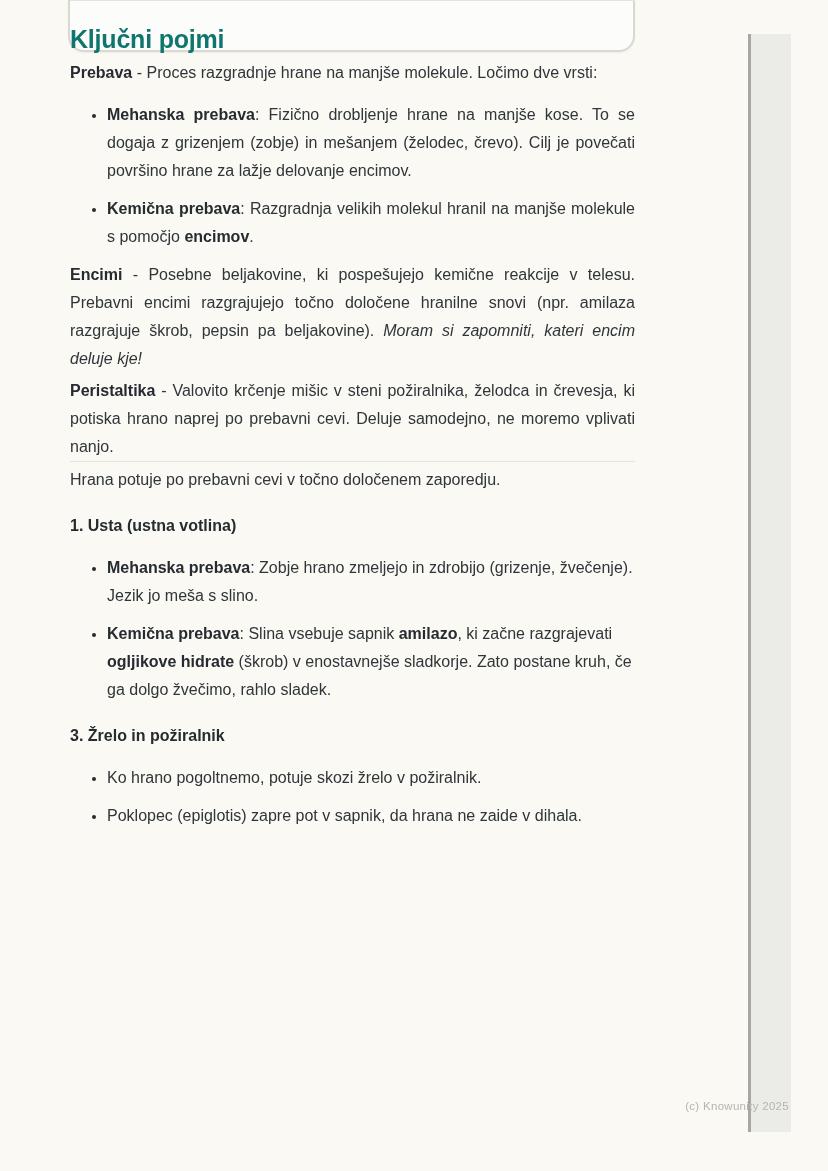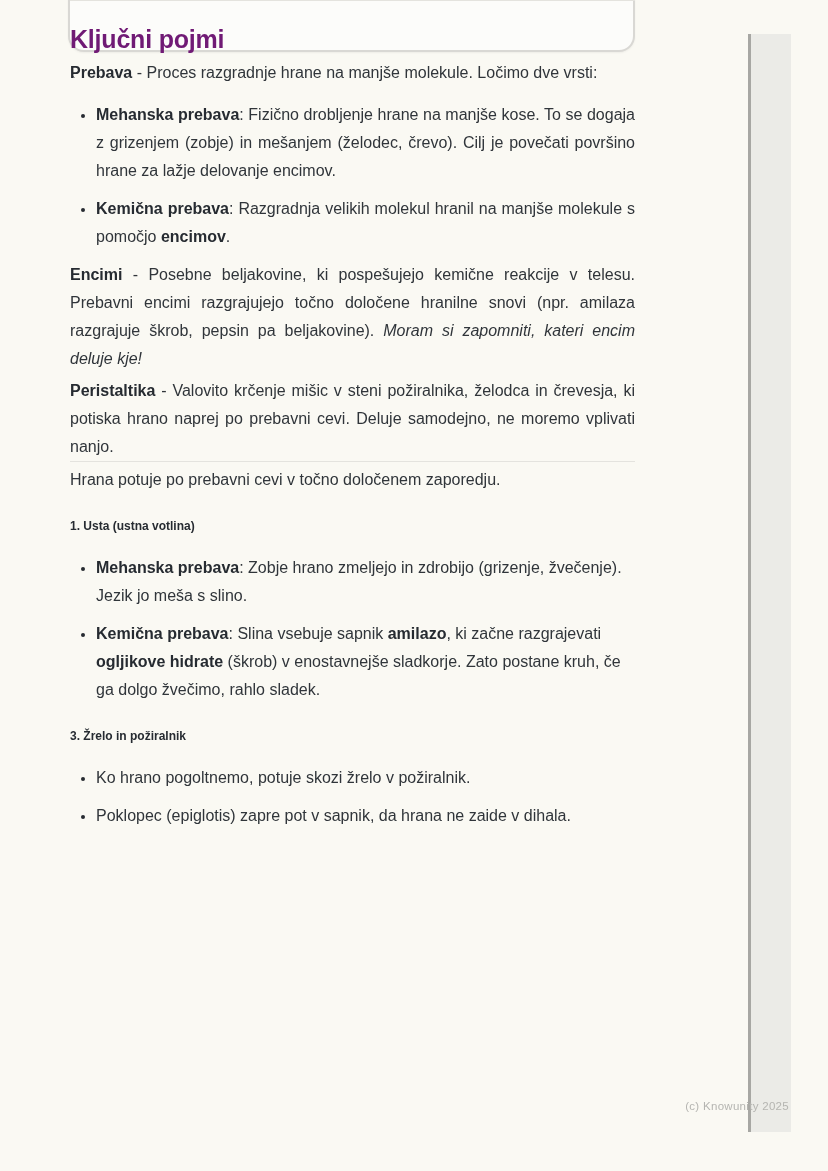--- a/index.html
+++ b/index.html
@@ -51,21 +51,21 @@
     border-top: 1px solid #E4E3DE;
     margin: 0;
   }
   .rule-1 { margin-top: 132px; }
   .rule-2 { margin-top: 22px; }
 
   h2.section-heading {
     font-size: 25px;
     line-height: 32px;
     font-weight: 700;
-    color: #701a75;
+    color: #0f766e;
     letter-spacing: -0.2px;
     margin: 22px 0 0 0;
   }
 
   p.body-text {
     font-size: 16px;
     line-height: 28px;
     margin: 4px 0 0 0;
   }
   p.justified { text-align: justify; }
@@ -74,28 +74,28 @@
   .italic { font-style: italic; }
 
   ul.bullet-list {
     margin: 14px 0 0 0;
     padding: 0 0 0 26px;
     list-style: disc;
   }
   ul.bullet-list li {
     font-size: 16px;
     line-height: 28px;
-    margin: 0 0 10px 0;
+    margin: 0 0 10px 11px;
     padding-left: 0;
   }
   ul.bullet-list li::marker { color: #262B31; font-size: 14px; }
   ul.justified li { text-align: justify; }
 
   p.step-title {
-    font-size: 12px;
+    font-size: 16px;
     line-height: 28px;
     font-weight: 700;
     color: #262B31;
     margin: 18px 0 0 0;
   }
   .mt-sm { margin-top: 12px; }
 
   
   .scroll-track {
     position: absolute;

